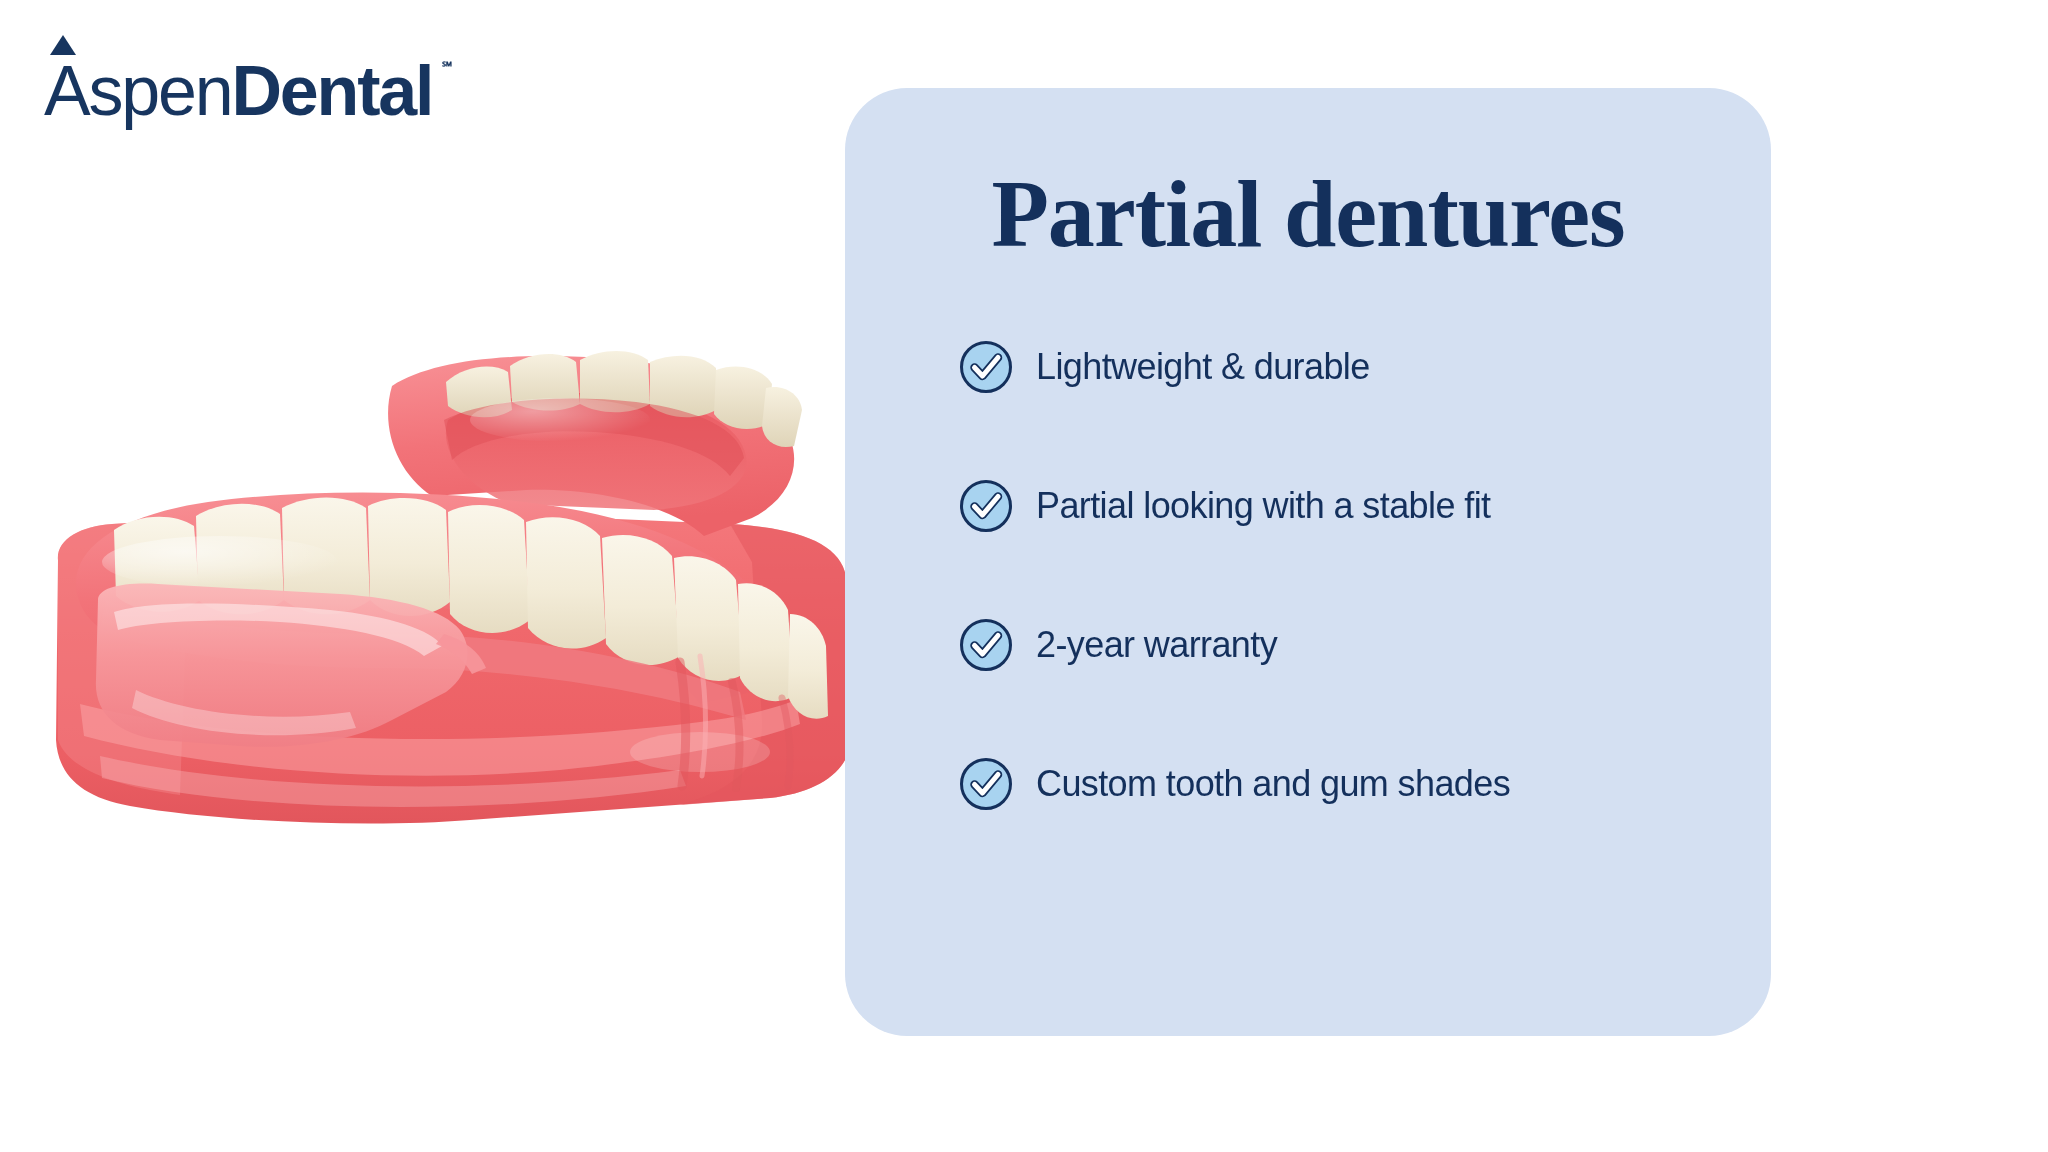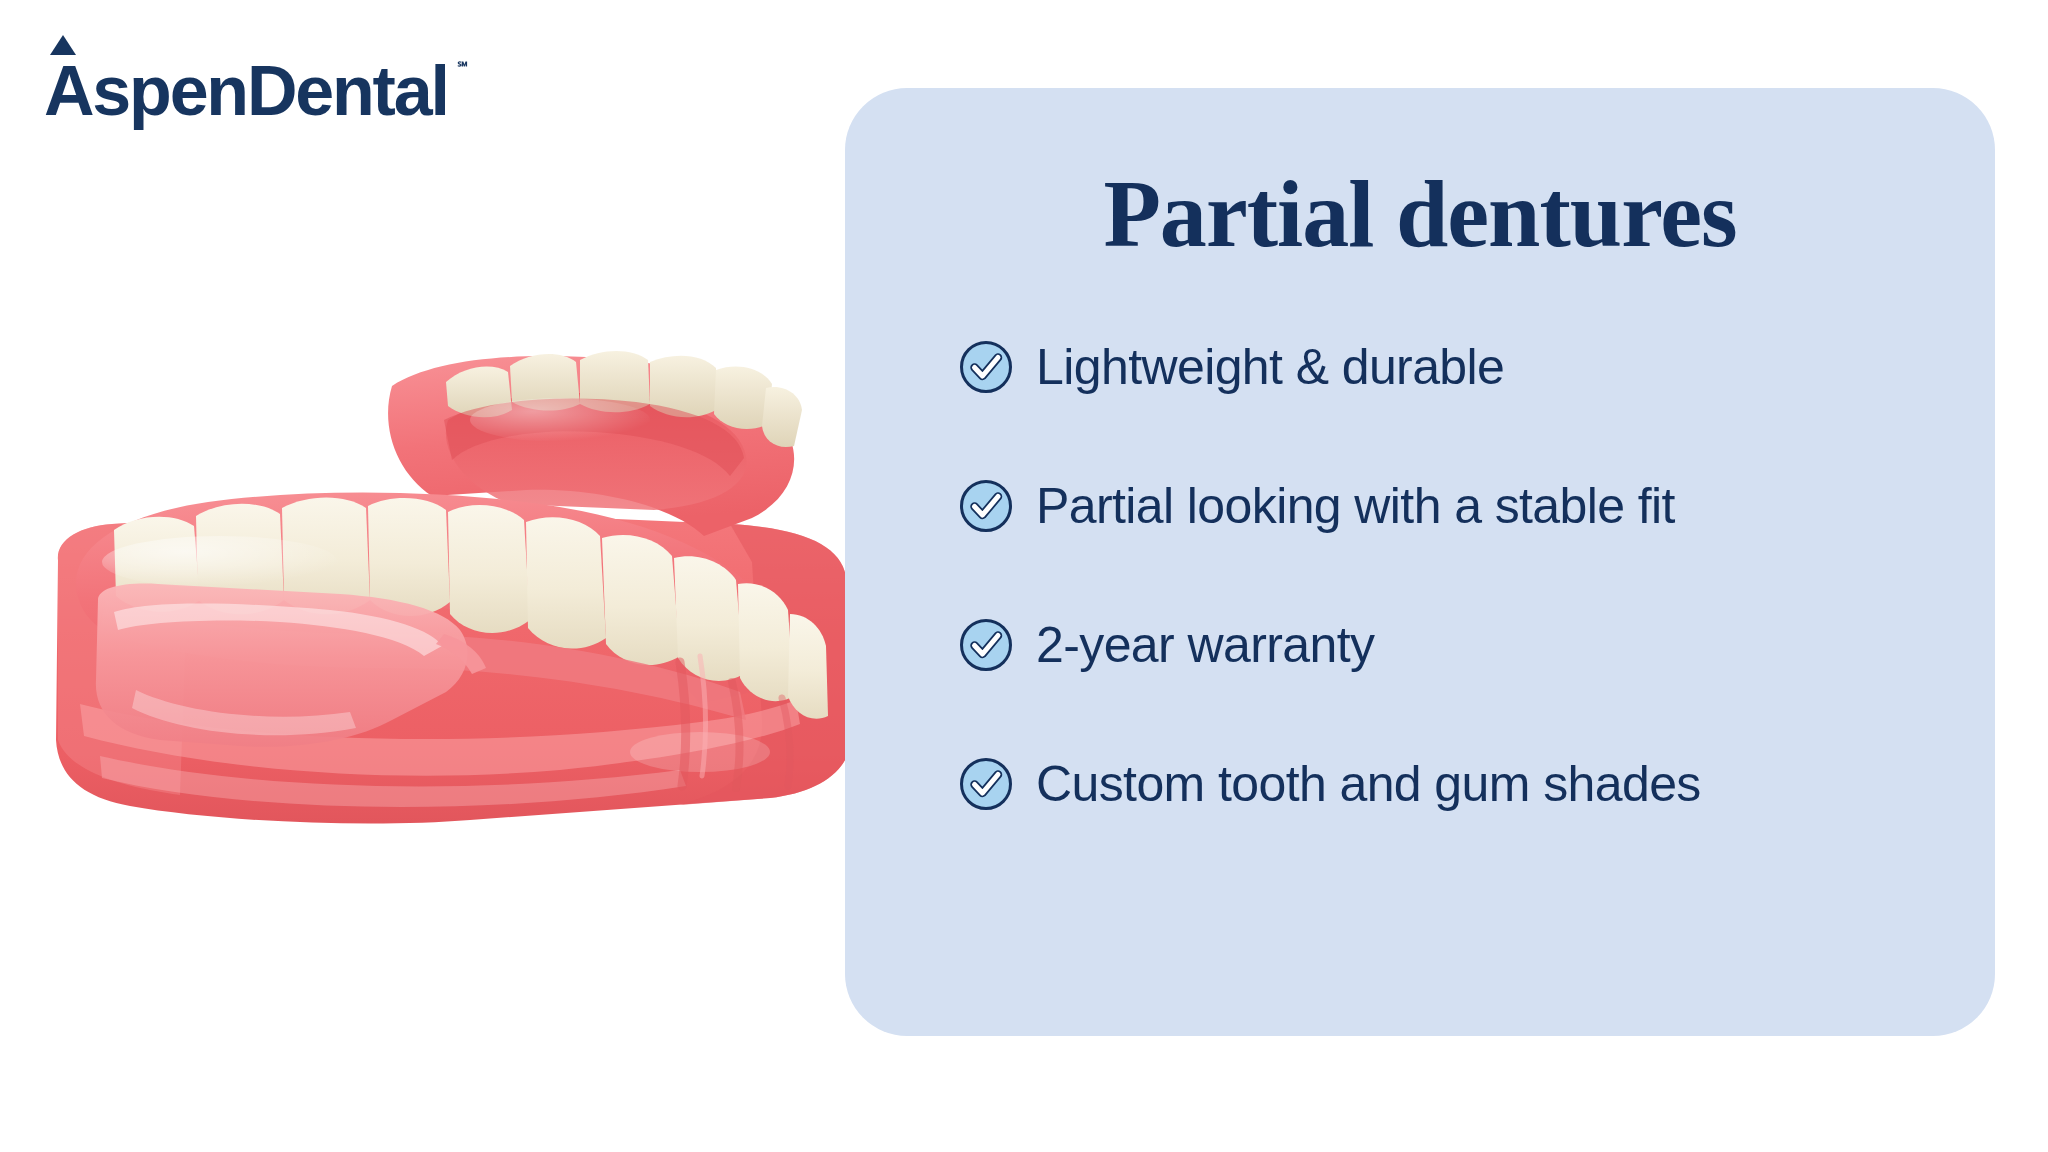--- a/index.html
+++ b/index.html
@@ -36,21 +36,21 @@
   }
   .logo-wordmark {
     position: relative;
     font-family: "Liberation Sans", sans-serif;
     font-size: 70px;
     line-height: 1;
     letter-spacing: -2.2px;
     white-space: nowrap;
     color: #17355F;
   }
-  .logo-bold { font-weight: 700; text-align: right; }
+  .logo-bold { font-weight: 400; text-align: right; }
   .logo-light { font-weight: 700; }
   .logo-circumflex {
     position: absolute;
     left: 6px;
     top: -21px;
     width: 0; height: 0;
     border-left: 13px solid transparent;
     border-right: 13px solid transparent;
     border-bottom: 20px solid #17355F;
   }
@@ -62,21 +62,21 @@
     font-weight: 700;
     letter-spacing: 0;
     color: #17355F;
   }
 
   
   .panel {
     position: absolute;
     left: 845px;
     top: 88px;
-    width: 1150px;
+    width: 926px;
     height: 948px;
     background: #D4E0F2;
     border-radius: 62px;
     box-sizing: border-box;
     padding-left: 8px;
   }
 
   .panel-title {
     position: absolute;
     left: 0;
@@ -108,21 +108,21 @@
 
   .check-icon {
     flex: 0 0 auto;
     width: 56px;
     height: 56px;
     margin-right: 22px;
     display: block;
   }
   .feature-label {
     font-family: "Liberation Sans", sans-serif;
-    font-size: 50px;
+    font-size: 36px;
     line-height: 1.05;
     font-weight: 400;
     color: #14305C;
     letter-spacing: -0.6px;
     white-space: nowrap;
   }
 
   
   .denture-figure {
     position: absolute;

